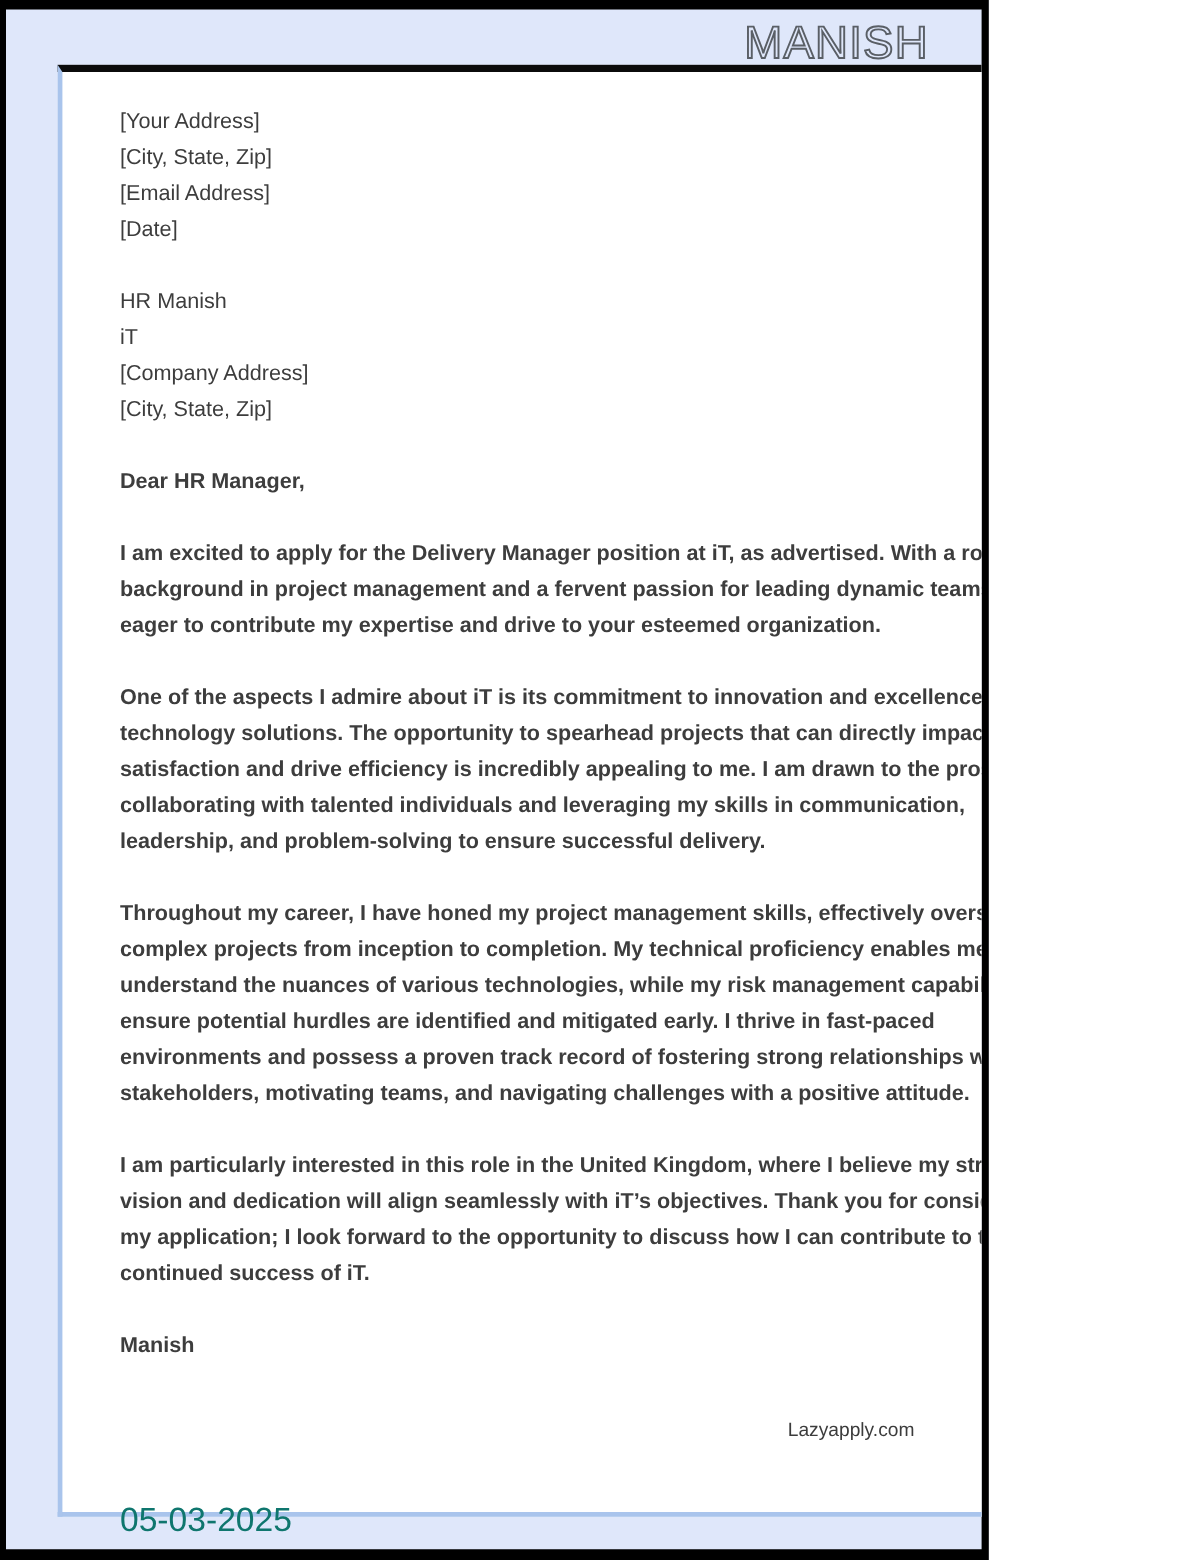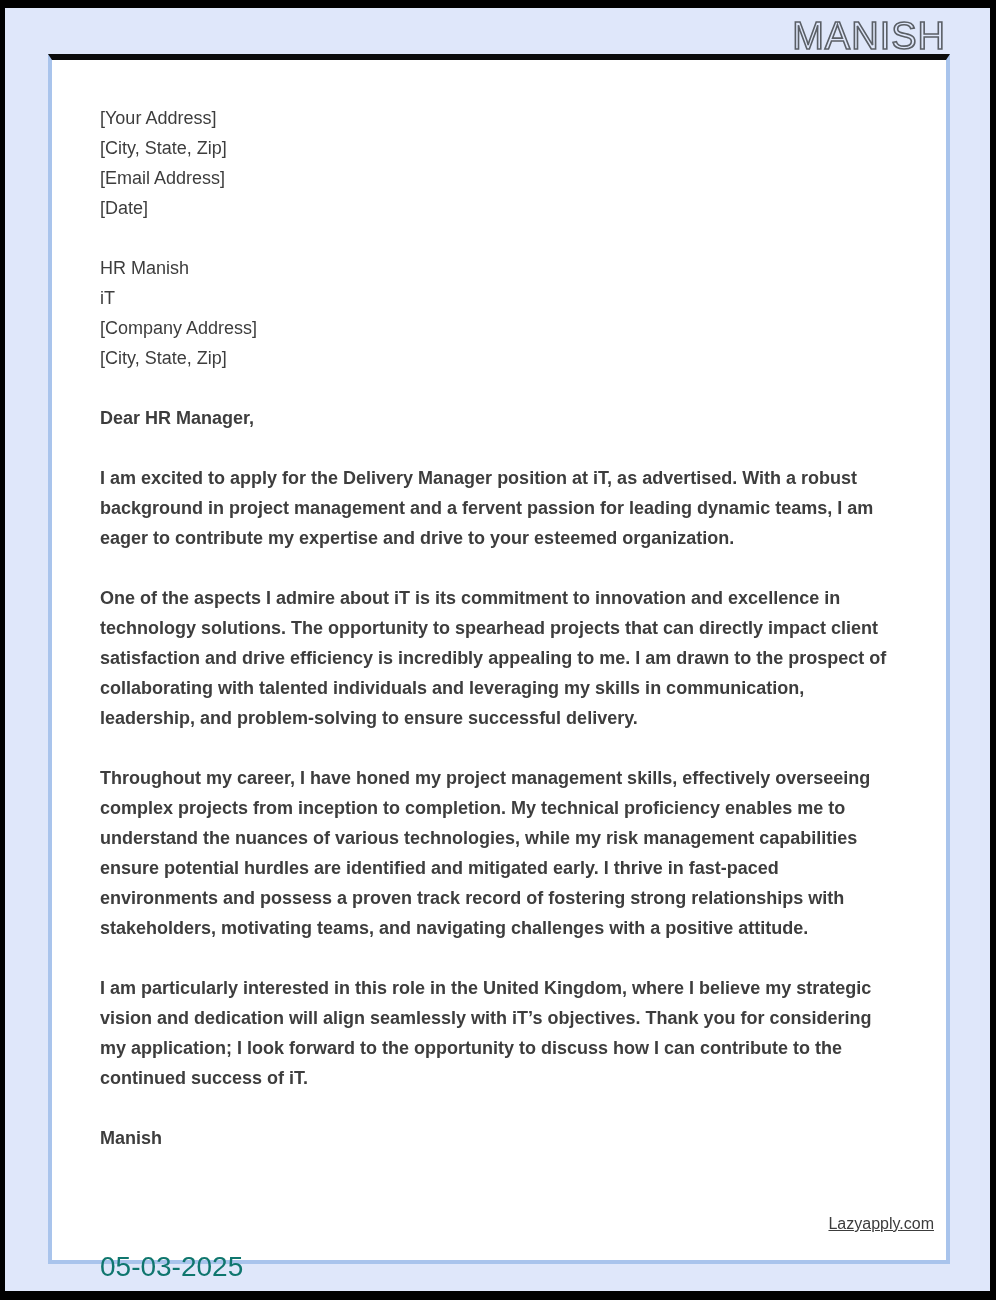--- a/index.html
+++ b/index.html
@@ -1,21 +1,21 @@
 <!DOCTYPE html>
 <html><head>
 <meta charset="utf-8">
 <style>
   * { margin: 0; padding: 0; box-sizing: border-box; }
   html, body { background: #ffffff; }
   body { font-family: "Liberation Sans", "DejaVu Sans", sans-serif; }
 
   .canvas {
     position: relative;
-    width: 996px;
+    width: 824px;
     height: 1300px;
     background: #dfe7fa;
     border-style: solid;
     border-color: #000000;
     border-width: 8px 6px 9px 5px;
     overflow: hidden;
   }
 
   .brand {
     position: absolute;
@@ -34,38 +34,37 @@
     position: absolute;
     left: 43px;
     top: 46px;
     width: 902px;
     height: 1210px;
     background: #ffffff;
     border-top: 6px solid #0b0b0b;
     border-left: 4px solid #a9c4ec;
     border-right: 4px solid #a9c4ec;
     border-bottom: 4px solid #a9c4ec;
-    padding: 43px 48px 0 48px;
+    padding: 26px 48px 0 48px;
     color: #3d3d3d;
     font-size: 18px;
     line-height: 30px;
   }
 
   .block { margin-bottom: 30px; }
   .block div { white-space: nowrap; }
   .para { margin-bottom: 30px; font-weight: bold; }
 
   .watermark {
     position: absolute;
     right: 56px;
-    top: 1206px;
+    top: 1175px;
     font-size: 16px;
     line-height: 20px;
     color: #3c3c3c;
-    text-decoration: underline;
   }
 
   .date-stamp {
     position: absolute;
     left: 95px;
     top: 1245px;
     font-size: 28px;
     line-height: 28px;
     color: #0f766e;
     z-index: 5;

